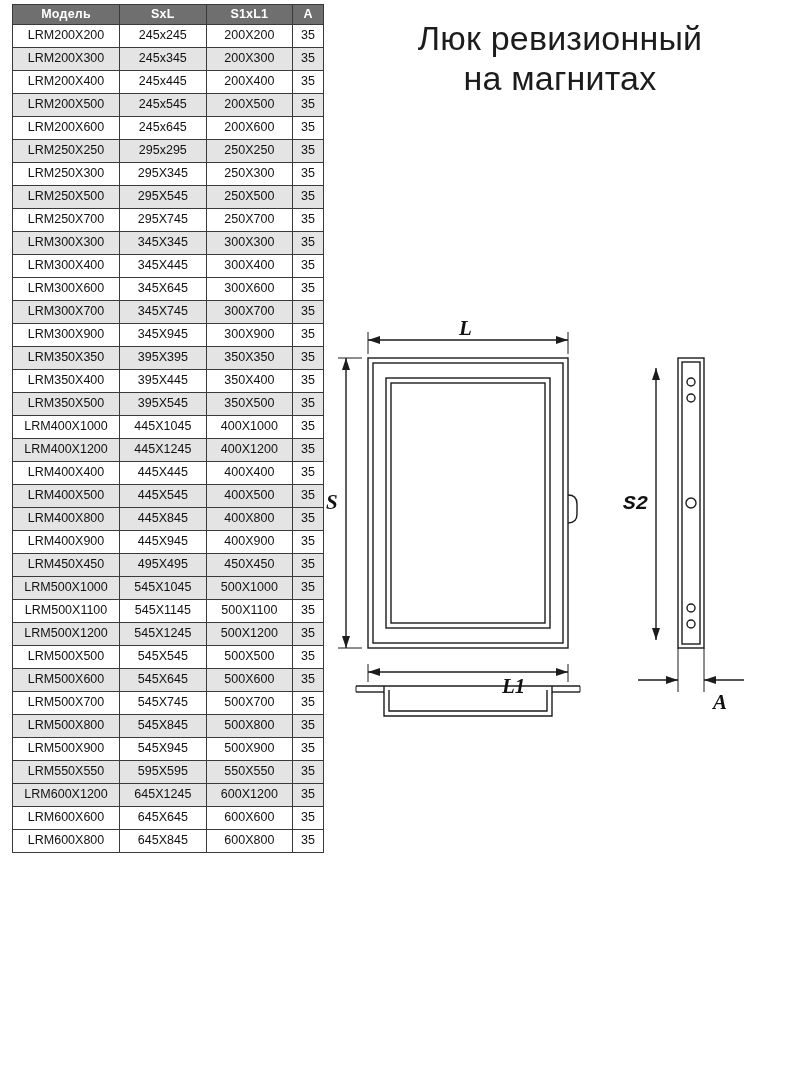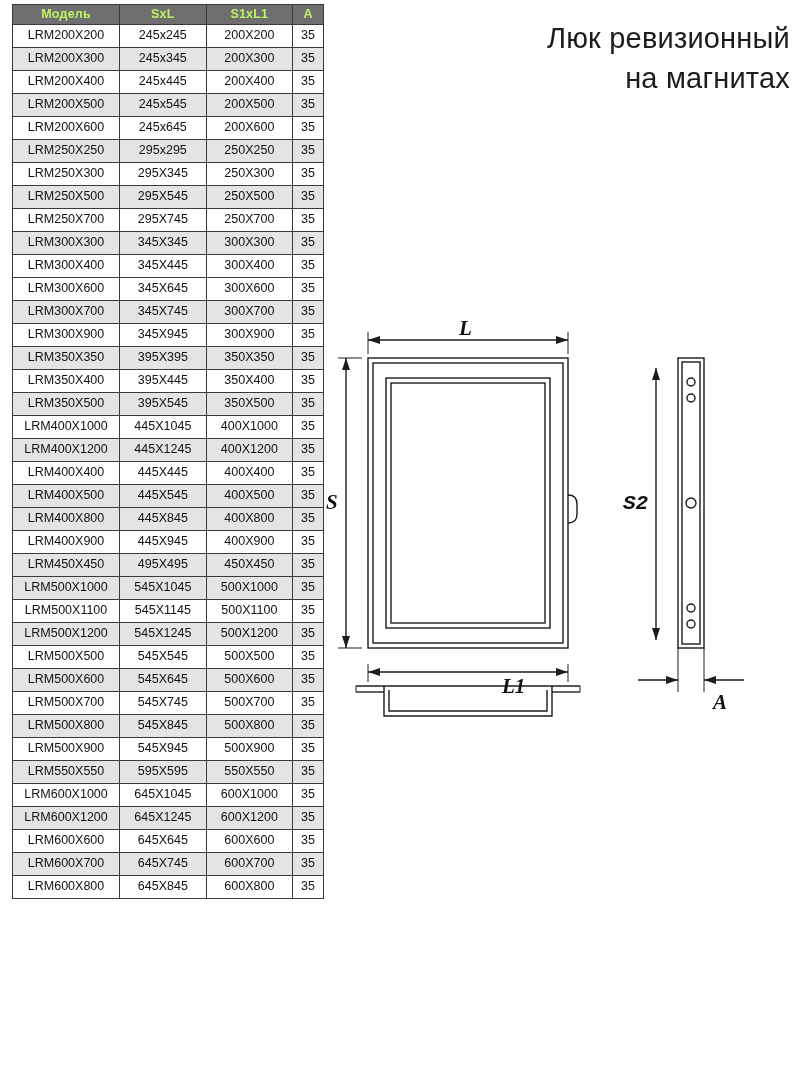--- a/index.html
+++ b/index.html
@@ -23,21 +23,21 @@
     width: 312px;
   }
   table.spec {
     border-collapse: collapse;
     width: 312px;
     font-size: 12.5px;
     color: #111;
   }
   table.spec th {
     background: #6f6f6f;
-    color: #bef264;
+    color: #ffffff;
     font-weight: bold;
     font-size: 12.5px;
     border: 1px solid #3a3a3a;
     padding: 2px 0 3px 0;
     text-align: center;
     letter-spacing: 0.2px;
   }
   table.spec td {
     border: 1px solid #3a3a3a;
     padding: 1px 0 2px 0;
@@ -60,24 +60,23 @@
   
   #title-block {
     position: absolute;
     left: 330px;
     top: 18px;
     width: 460px;
     text-align: center;
     color: #1c1c1c;
   }
   #title-block .tline {
-    font-size: 29px;
+    font-size: 34px;
     line-height: 40px;
     letter-spacing: 0.2px;
-    text-align: right;
   }
 
   
   #drawing {
     position: absolute;
     left: 326px;
     top: 320px;
     width: 470px;
     height: 470px;
   }
@@ -302,42 +301,30 @@
           <td>545X945</td>
           <td>500X900</td>
           <td>35</td>
         </tr>
         <tr class="alt">
           <td>LRM550X550</td>
           <td>595X595</td>
           <td>550X550</td>
           <td>35</td>
         </tr>
-        <tr class="plain">
-          <td>LRM600X1000</td>
-          <td>645X1045</td>
-          <td>600X1000</td>
-          <td>35</td>
-        </tr>
         <tr class="alt">
           <td>LRM600X1200</td>
           <td>645X1245</td>
           <td>600X1200</td>
           <td>35</td>
         </tr>
         <tr class="plain">
           <td>LRM600X600</td>
           <td>645X645</td>
           <td>600X600</td>
-          <td>35</td>
-        </tr>
-        <tr class="alt">
-          <td>LRM600X700</td>
-          <td>645X745</td>
-          <td>600X700</td>
           <td>35</td>
         </tr>
         <tr class="plain">
           <td>LRM600X800</td>
           <td>645X845</td>
           <td>600X800</td>
           <td>35</td>
         </tr>
       </tbody>
   </table>

